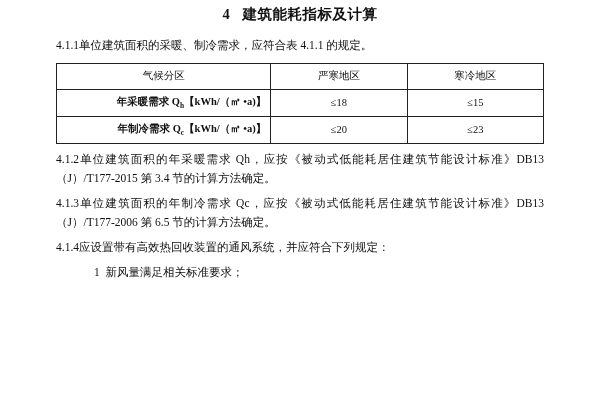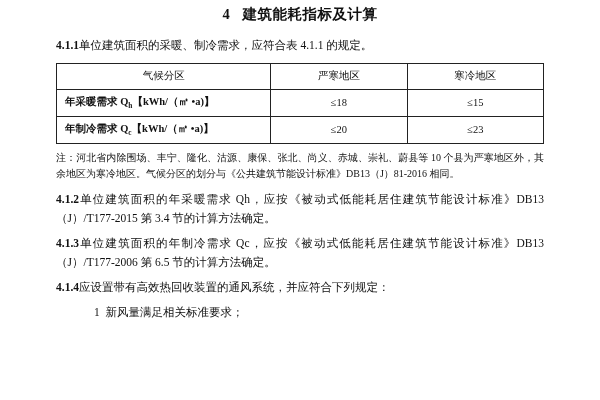--- a/index.html
+++ b/index.html
@@ -29,38 +29,38 @@
     margin: 4px 0 12px 0;
     white-space: pre;
   }
   .clause {
     font-size: 11.5px;
     line-height: 1.65;
     margin: 0 0 6px 0;
     text-align: justify;
   }
   .clause .num {
-    font-weight: bold;
+    font-weight: normal;
   }
   table.spec {
     border-collapse: collapse;
     width: 100%;
     margin: 8px 0 6px 0;
     font-size: 10.5px;
     table-layout: fixed;
   }
   table.spec td {
     border: 1px solid #222222;
     padding: 5px 4px;
     text-align: center;
     vertical-align: middle;
     line-height: 1.4;
   }
   table.spec td.rowhead {
-    text-align: left;
+    text-align: right;
     padding-left: 8px;
   }
   table.spec tr.head td {
     font-weight: normal;
   }
   .note {
     font-size: 10px;
     line-height: 1.6;
     margin: 6px 0 8px 0;
     text-align: justify;
@@ -111,21 +111,20 @@
         <td>≤15</td>
       </tr>
       <tr>
         <td class="rowhead bold"><span>年制冷需求 </span><span>Q</span><sub>c</sub><span>【kWh/（㎡ •a)】</span></td>
         <td>≤20</td>
         <td>≤23</td>
       </tr>
     </tbody>
   </table>
 
-  <p class="note">注：河北省内除围场、丰宁、隆化、沽源、康保、张北、尚义、赤城、崇礼、蔚县等 10 个县为严寒地区外，其余地区为寒冷地区。气候分区的划分与《公共建筑节能设计标准》DB13（J）81-2016 相同。</p>
 
   <p class="clause">
     <span class="num">4.1.2</span><span>单位建筑面积的年采暖需求 Qh，应按《被动式低能耗居住建筑节能设计标准》DB13（J）/T177-2015 第 3.4 节的计算方法确定。</span>
   </p>
 
   <p class="clause">
     <span class="num">4.1.3</span><span>单位建筑面积的年制冷需求 Qc，应按《被动式低能耗居住建筑节能设计标准》DB13（J）/T177-2006 第 6.5 节的计算方法确定。</span>
   </p>
 
   <p class="clause">

